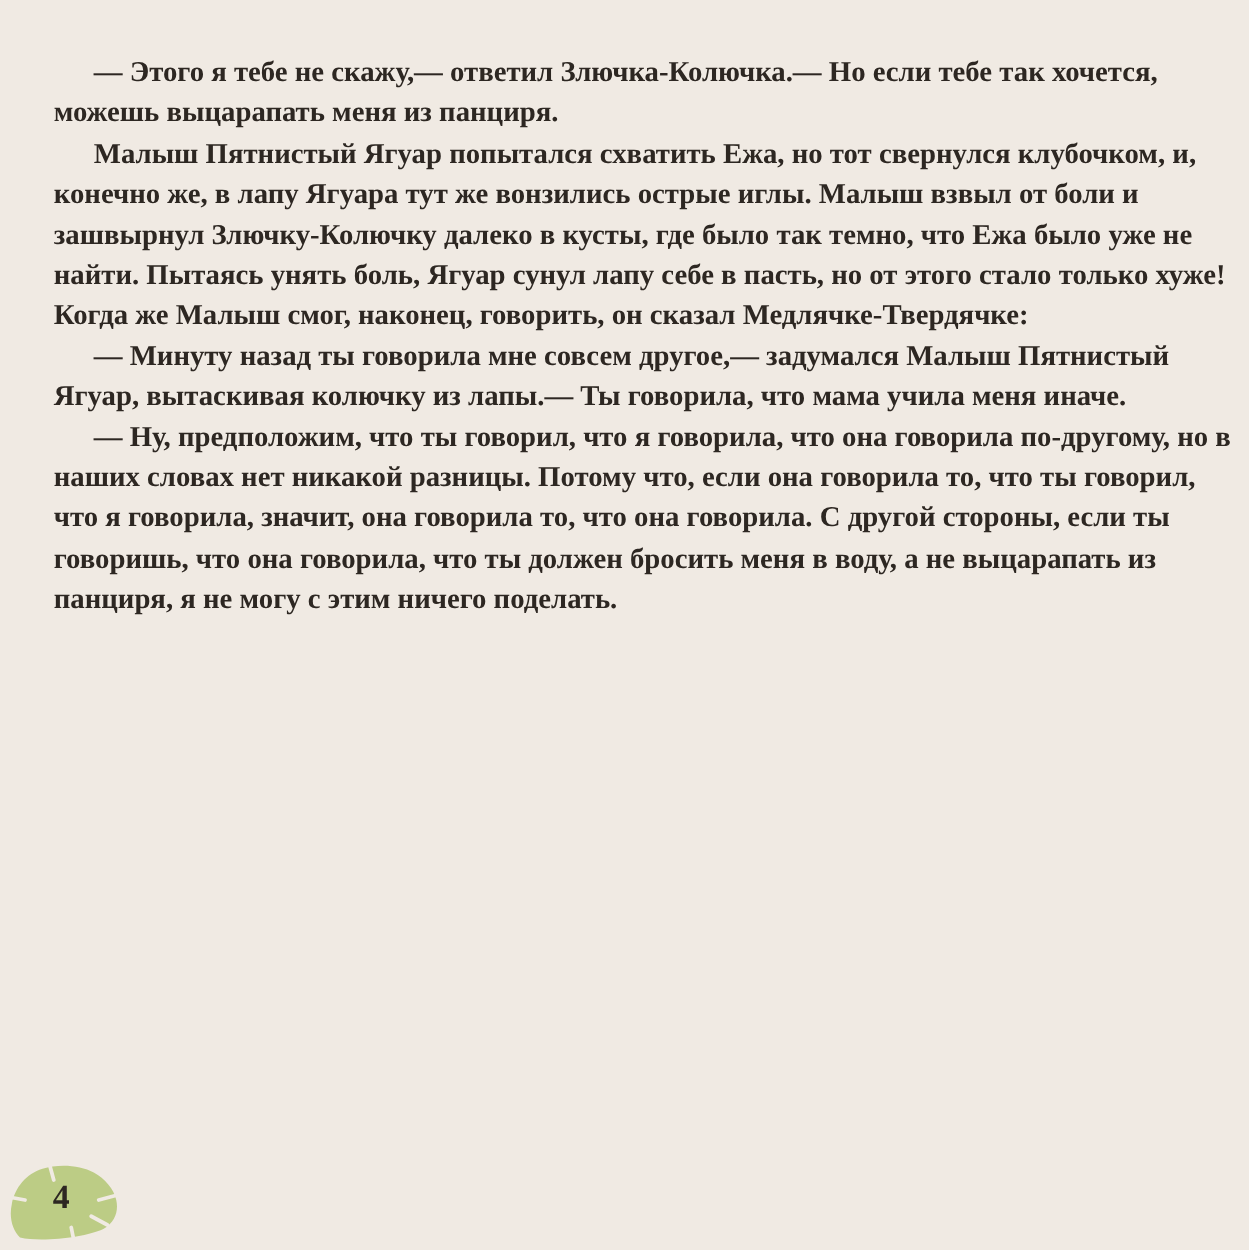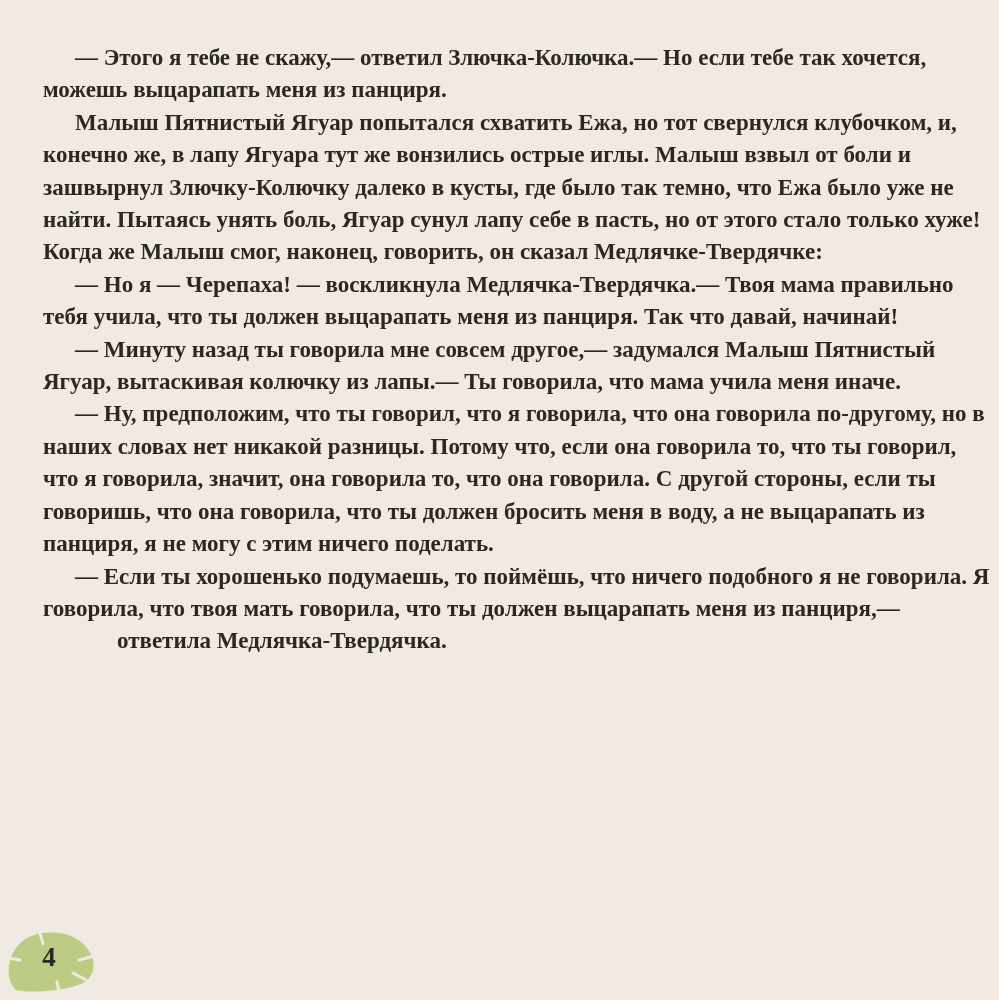--- a/index.html
+++ b/index.html
@@ -74,25 +74,23 @@
   }
 </style>
 </head>
 <body>
 
 <div class="page">
 
   <div class="text-block">
     <p>— Этого я тебе не скажу,— ответил Злючка-Колючка.— Но если тебе так хочется, можешь выцарапать меня из панциря.</p>
     <p>Малыш Пятнистый Ягуар попытался схватить Ежа, но тот свернулся клубочком, и, конечно же, в лапу Ягуара тут же вонзились острые иглы. Малыш взвыл от боли и зашвырнул Злючку-Колючку далеко в кусты, где было так темно, что Ежа было уже не найти. Пытаясь унять боль, Ягуар сунул лапу себе в пасть, но от этого стало только хуже! Когда же Малыш смог, наконец, говорить, он сказал Медлячке-Твердячке:</p>
-    <p>— Но я — Черепаха! — воскликнула Медлячка-Твердячка.— Твоя мама правильно тебя учила, что ты должен выцарапать меня из панциря. Так что давай, начинай!</p>
     <p>— Минуту назад ты говорила мне совсем другое,— задумался Малыш Пятнистый Ягуар, вытаскивая колючку из лапы.— Ты говорила, что мама учила меня иначе.</p>
     <p>— Ну, предположим, что ты говорил, что я говорила, что она говорила по-другому, но в наших словах нет никакой разницы. Потому что, если она говорила то, что ты говорил, что я говорила, значит, она говорила то, что она говорила. С другой стороны, если ты говоришь, что она говорила, что ты должен бросить меня в воду, а не выцарапать из панциря, я не могу с этим ничего поделать.</p>
     <div class="leaf-float"></div>
-    <p>— Если ты хорошенько подумаешь, то поймёшь, что ничего подобного я не говорила. Я говорила, что твоя мать говорила, что ты должен выцарапать меня из панциря,— ответила Медлячка-Твердячка.</p>
   </div>
 
   <div class="page-number-leaf">
     <svg viewBox="0 0 94 62" aria-hidden="true">
       <path d="M 9 59
                C 3 53, 0 43, 2.5 32
                C 5 19, 14 8, 27 4
                C 40 0, 57 1, 68 7
                C 77 12, 84 20, 86 29
                C 88 38, 85 47, 76 52

